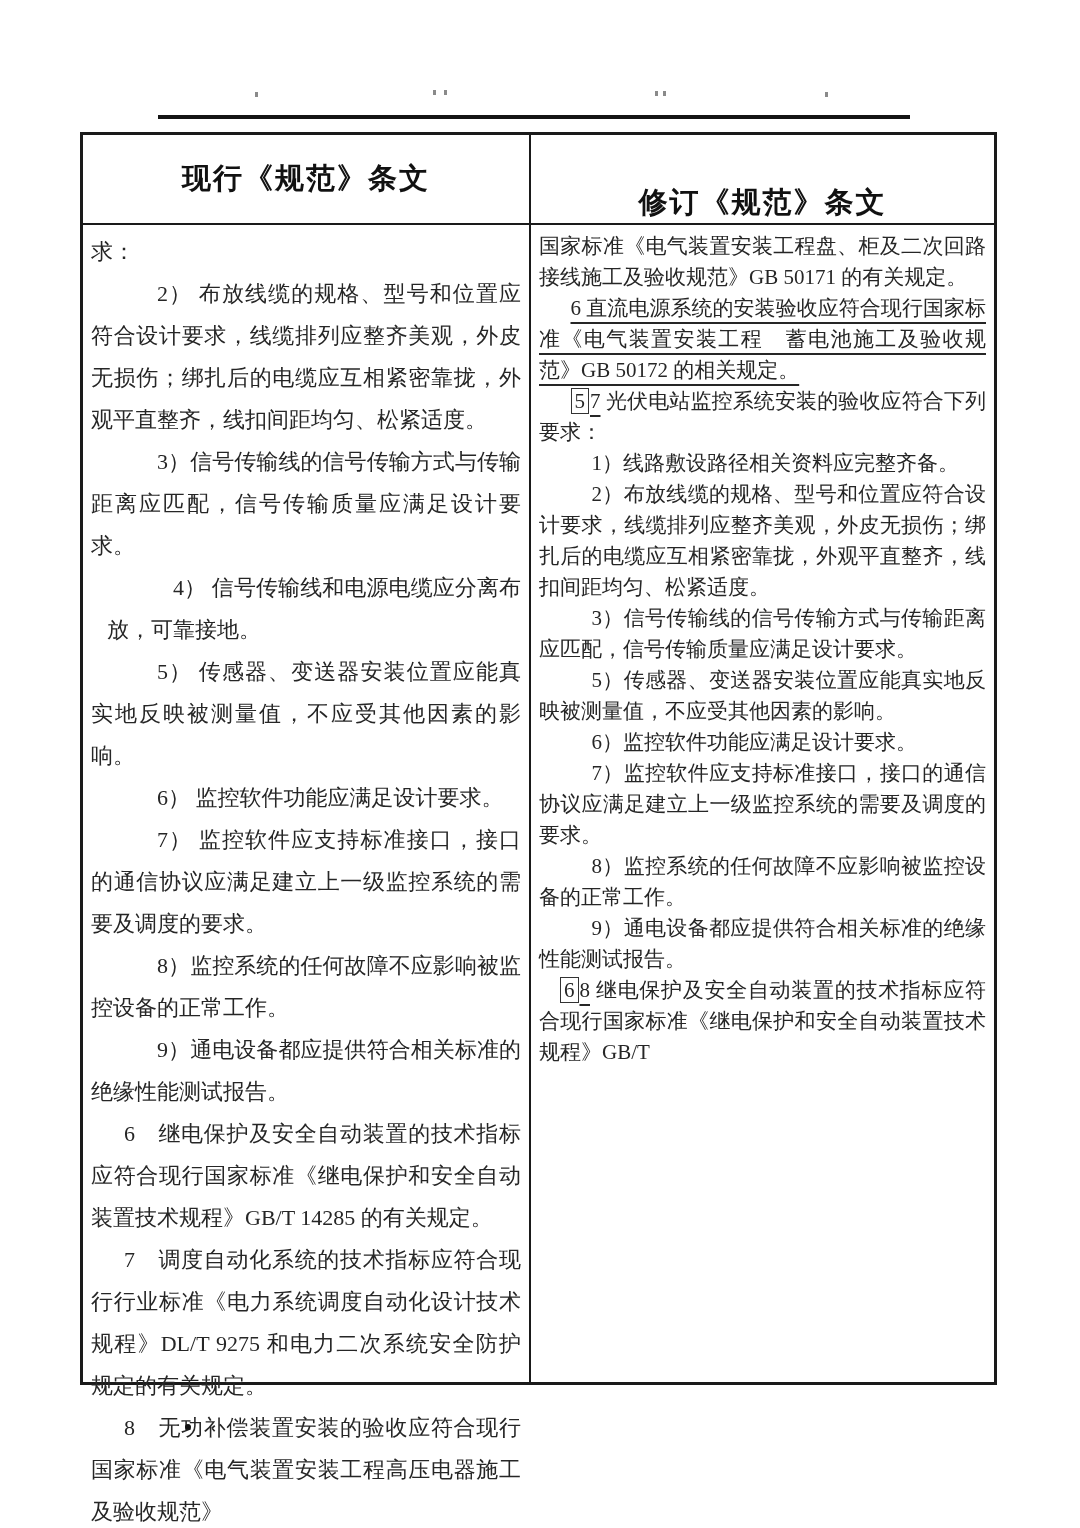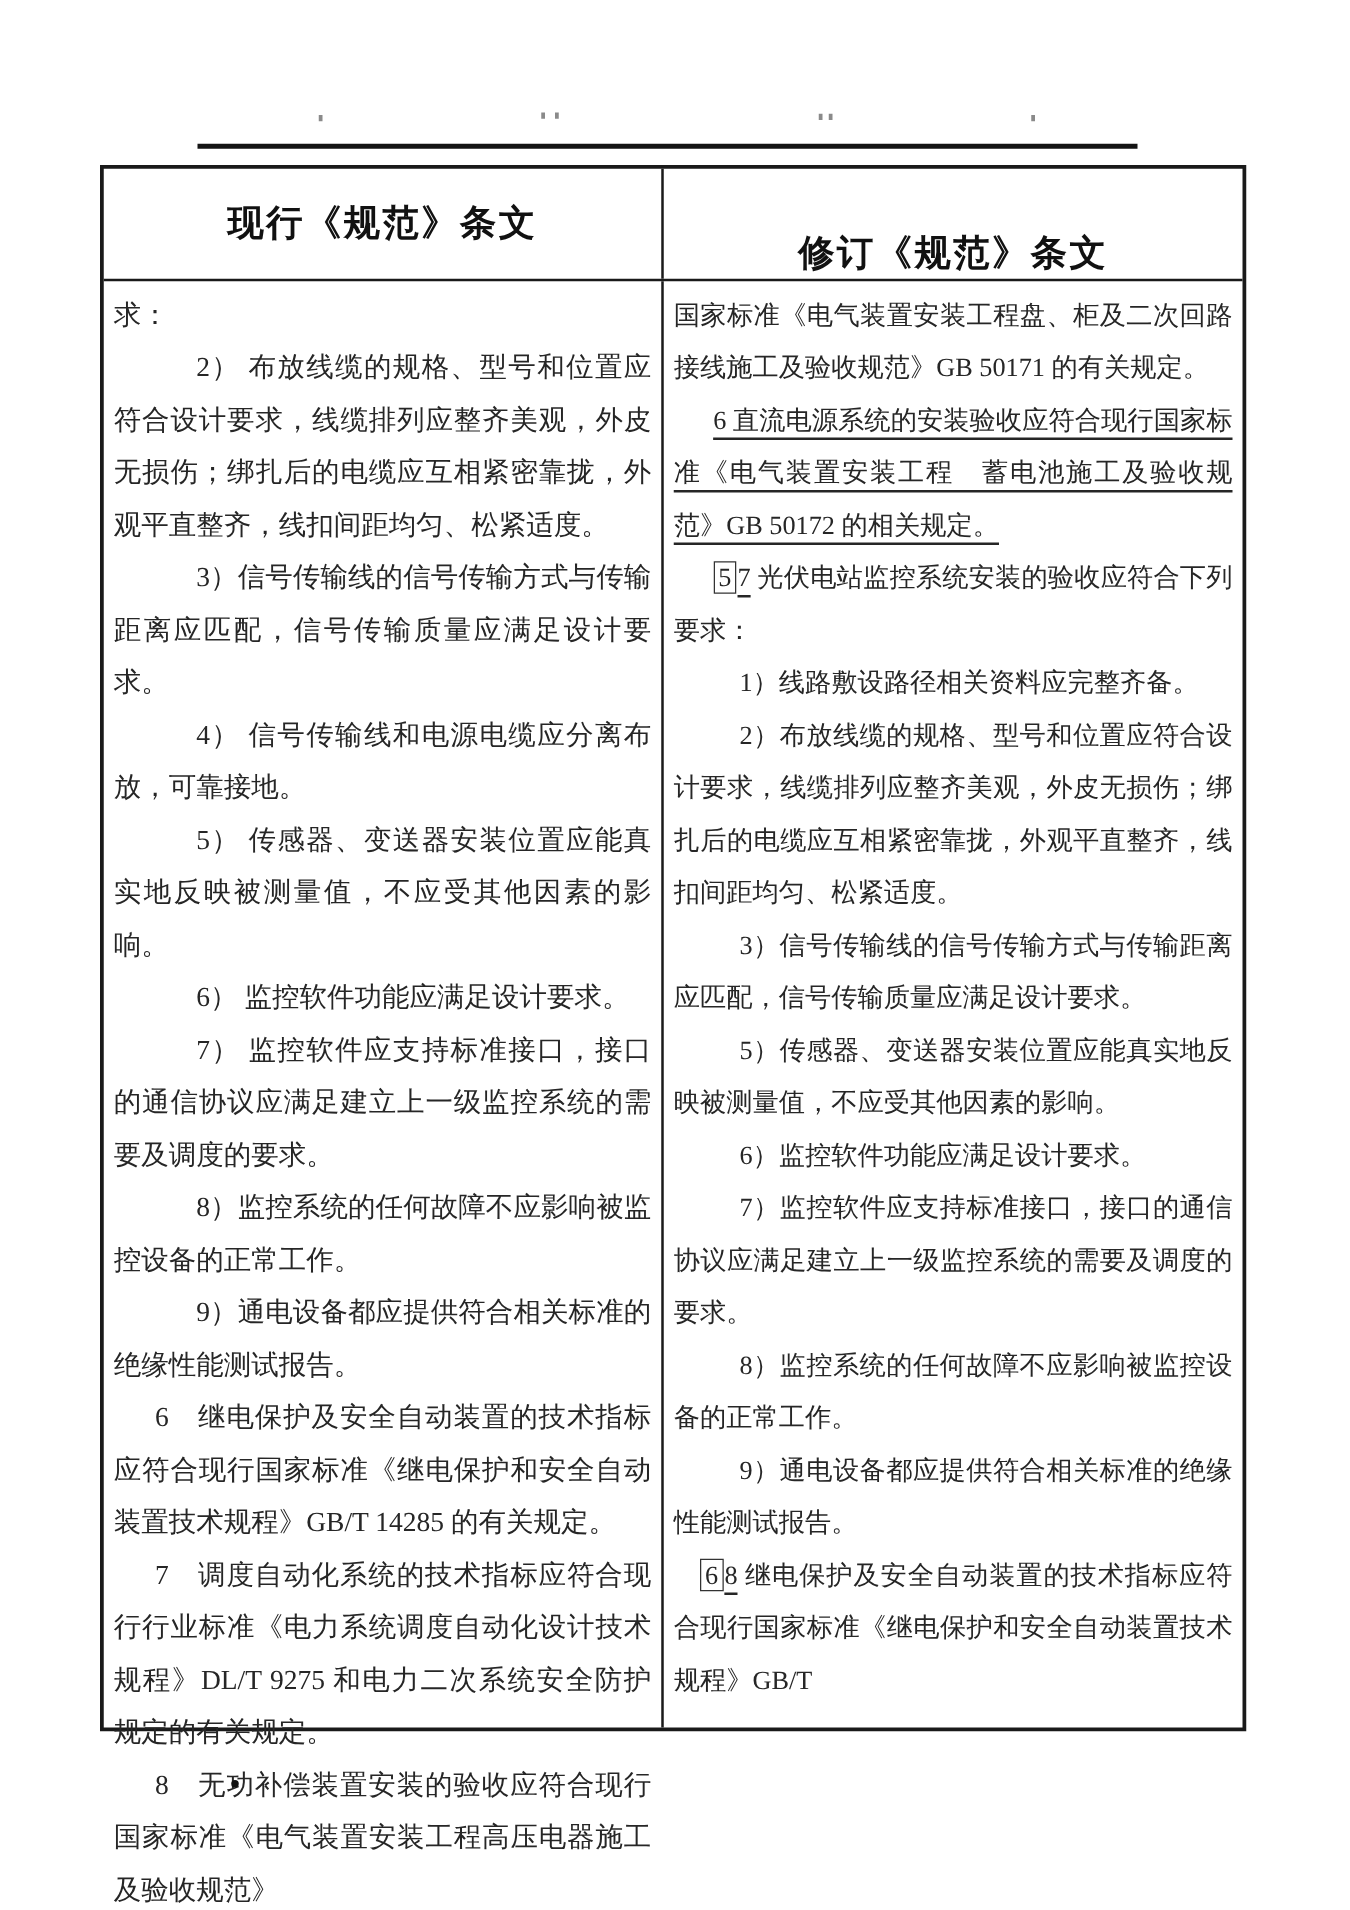--- a/index.html
+++ b/index.html
@@ -39,21 +39,21 @@
     box-sizing:border-box;
     padding:6px 8px 0 8px;
     text-align:justify;
   }
   .cell.left{
     width:448px;border-right:2px solid #1a1a1a;
     font-size:22px;line-height:42px;
   }
   .cell.right{
     flex:1;
-    font-size:21px;line-height:42px;
+    font-size:21px;line-height:31px;
   }
   .cell p{margin:0;}
   .run-u{text-decoration:underline;text-underline-offset:7px;text-decoration-thickness:1.5px;}
   .run-b{border:1.5px solid #333;padding:0 3px;margin-right:1px;}
 </style>
 </head>
 <body>
 
 <div class="page">
 
@@ -69,21 +69,21 @@
   <div class="doc-table">
     <div class="thead">
       <div class="th left">现行《规范》条文</div>
       <div class="th right">修订《规范》条文</div>
     </div>
     <div class="tbody">
       <div class="cell left" id="left-cell">
           <p style="text-indent: 0em;"><span>求：</span></p>
           <p style="text-indent: 3em;"><span>2）  布放线缆的规格、型号和位置应符合设计要求，线缆排列应整齐美观，外皮无损伤；绑扎后的电缆应互相紧密靠拢，外观平直整齐，线扣间距均匀、松紧适度。</span></p>
           <p style="text-indent: 3em;"><span>3）信号传输线的信号传输方式与传输距离应匹配，信号传输质量应满足设计要求。</span></p>
-          <p style="text-indent: 3em;"><span>4）  信号传输线和电源电缆应分离布放，可靠接地。</span></p>
+          <p style="text-indent: 3em; margin-left: 16px;"><span>4）  信号传输线和电源电缆应分离布放，可靠接地。</span></p>
           <p style="text-indent: 3em;"><span>5）  传感器、变送器安装位置应能真实地反映被测量值，不应受其他因素的影响。</span></p>
           <p style="text-indent: 3em;"><span>6）  监控软件功能应满足设计要求。</span></p>
           <p style="text-indent: 3em;"><span>7）  监控软件应支持标准接口，接口的通信协议应满足建立上一级监控系统的需要及调度的要求。</span></p>
           <p style="text-indent: 3em;"><span>8）监控系统的任何故障不应影响被监控设备的正常工作。</span></p>
           <p style="text-indent: 3em;"><span>9）通电设备都应提供符合相关标准的绝缘性能测试报告。</span></p>
           <p style="text-indent: 1.5em;"><span>6　继电保护及安全自动装置的技术指标应符合现行国家标准《继电保护和安全自动装置技术规程》GB/T 14285 的有关规定。</span></p>
           <p style="text-indent: 1.5em;"><span>7　调度自动化系统的技术指标应符合现行行业标准《电力系统调度自动化设计技术规程》DL/T 9275 和电力二次系统安全防护规定的有关规定。</span></p>
           <p style="text-indent: 1.5em;"><span>8　无功补偿装置安装的验收应符合现行国家标准《电气装置安装工程高压电器施工及验收规范》</span></p>
         </div>
       <div class="cell right" id="right-cell">

